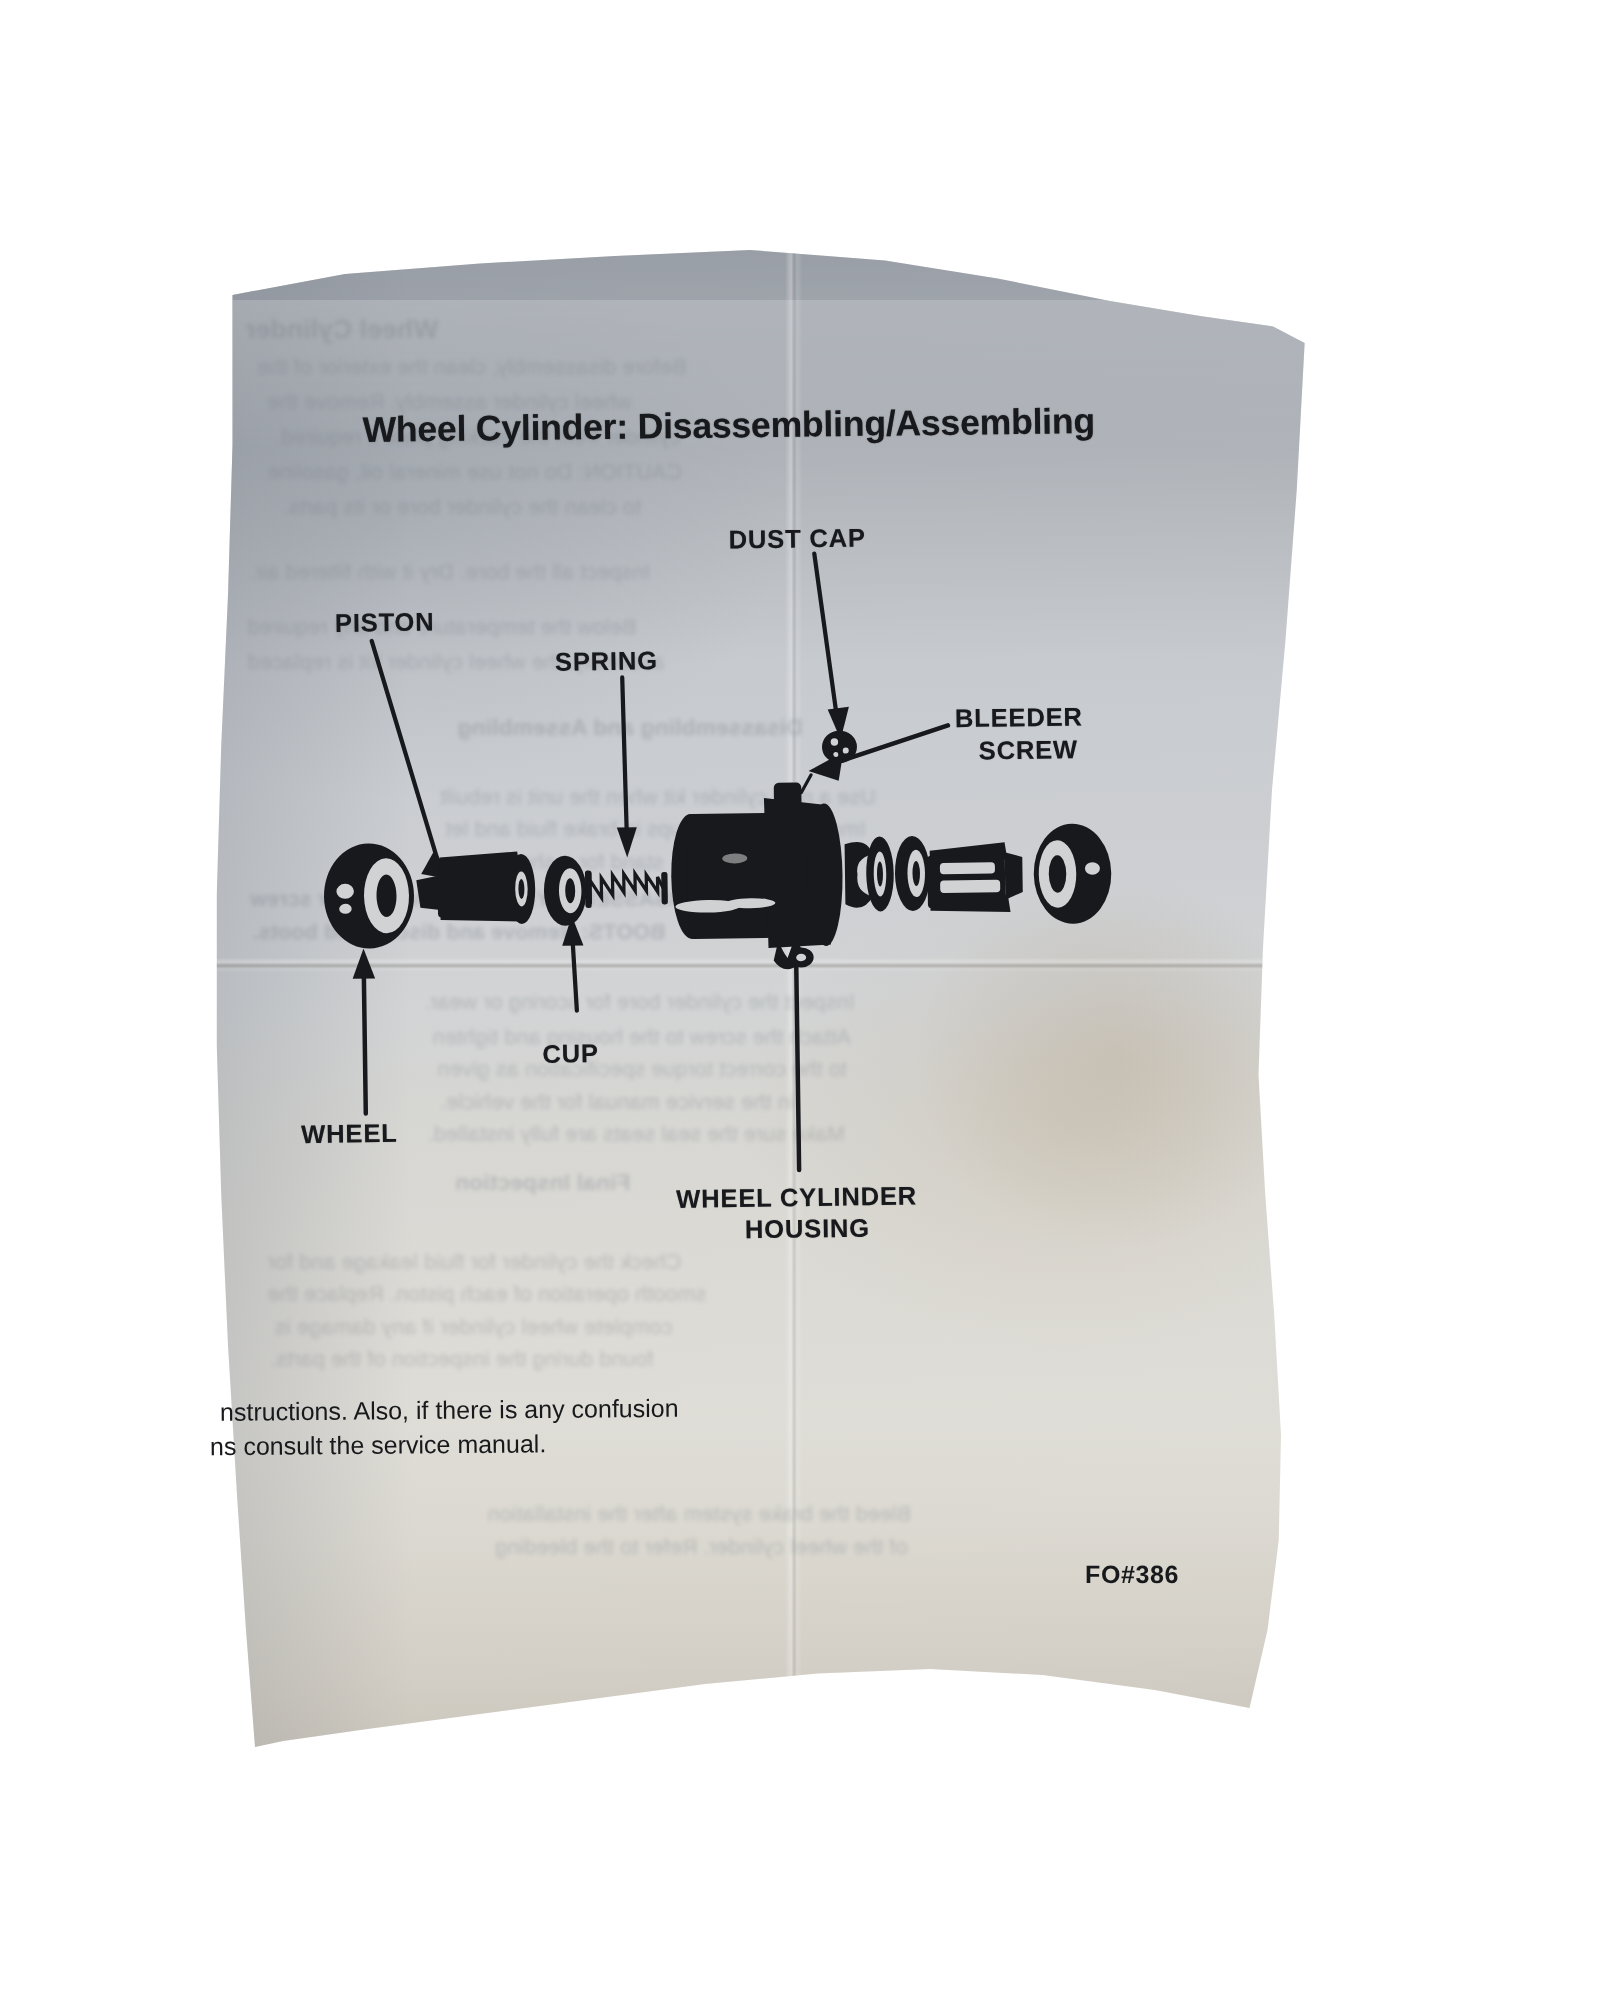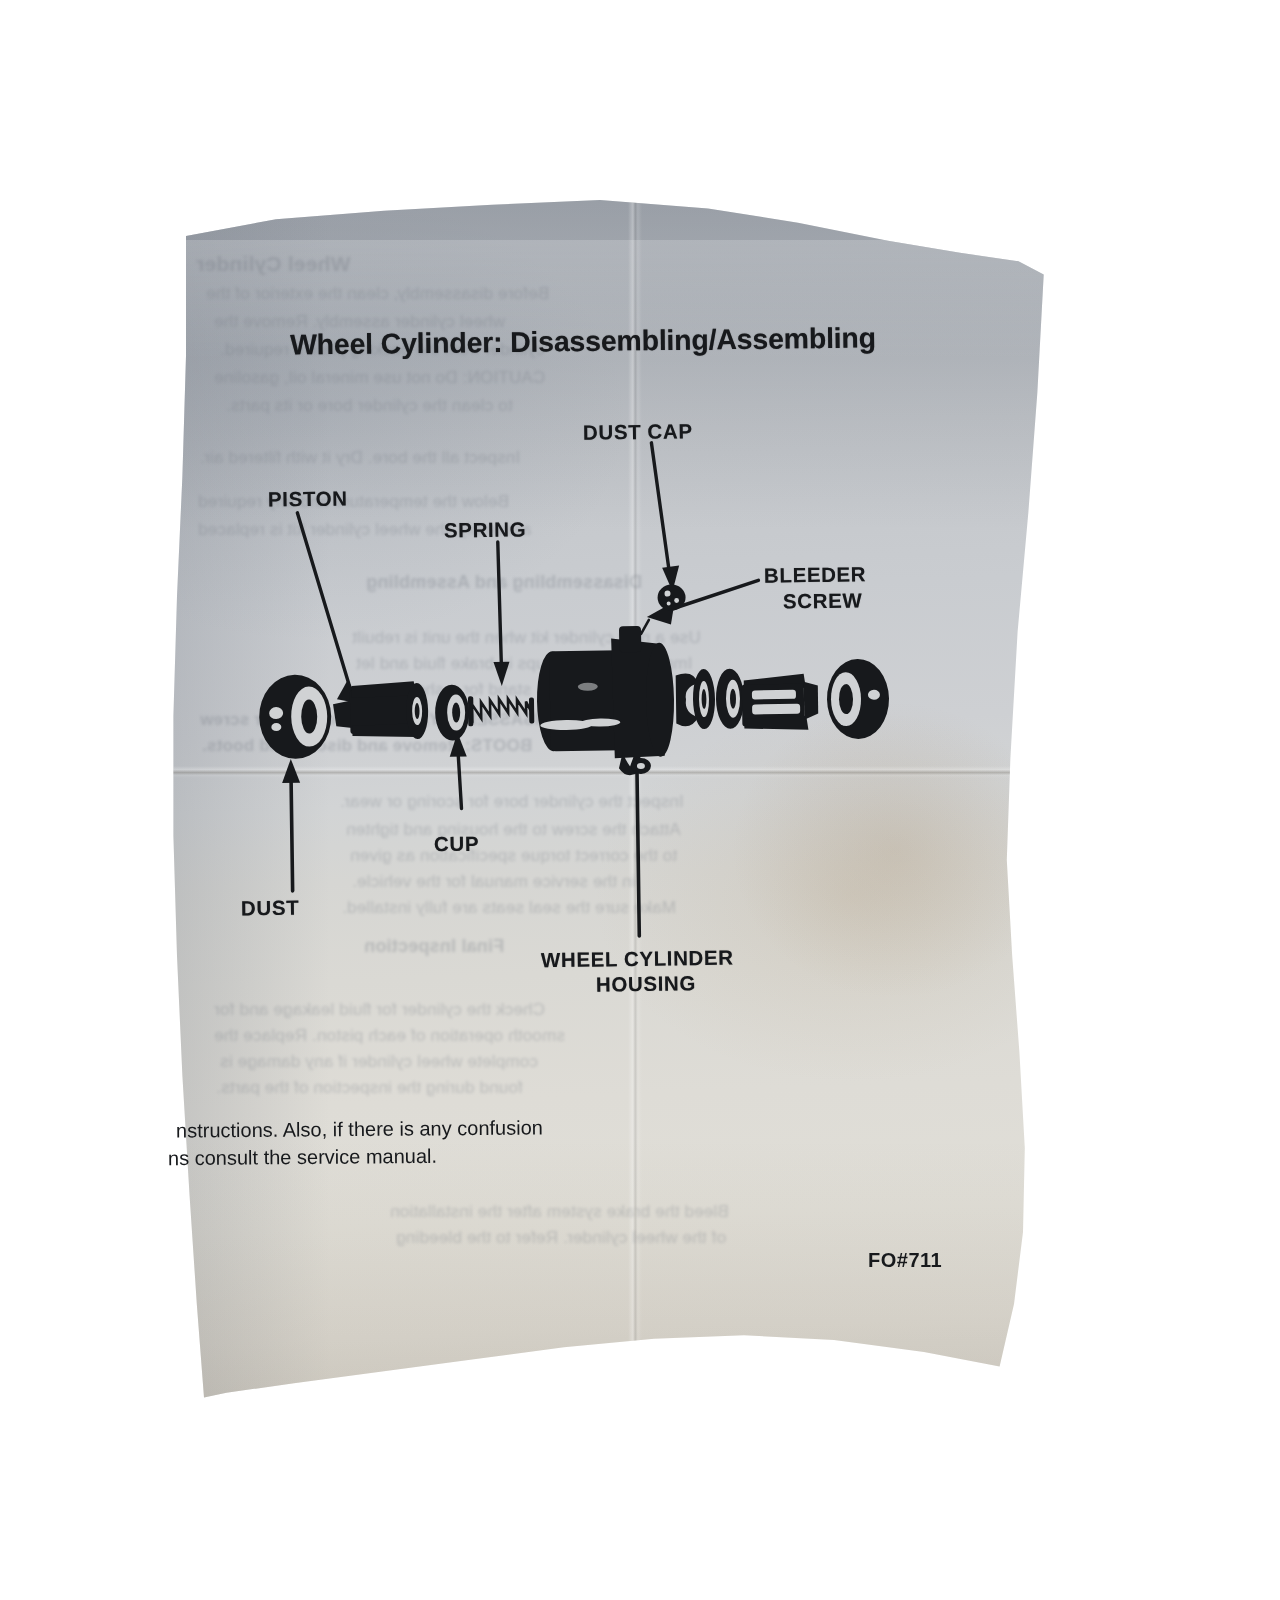--- a/index.html
+++ b/index.html
@@ -262,24 +262,24 @@
 
     <div class="ink part-label" style="left:444px;top:518px;transform:rotate(-0.8deg);">SPRING</div>
 
     <div class="ink part-label" style="left:583px;top:420px;transform:rotate(-0.8deg);">DUST CAP</div>
 
     <div class="ink part-label" style="left:764px;top:563px;transform:rotate(-0.8deg);">BLEEDER</div>
     <div class="ink part-label" style="left:783px;top:589px;transform:rotate(-0.8deg);">SCREW</div>
 
     <div class="ink part-label" style="left:434px;top:832px;transform:rotate(-0.8deg);">CUP</div>
 
-    <div class="ink part-label" style="left:241px;top:896px;transform:rotate(-0.8deg);">DUST</div>
+    <div class="ink part-label" style="left:241px;top:896px;transform:rotate(-0.8deg);">WHEEL</div>
 
     <div class="ink part-label" style="left:541px;top:947px;transform:rotate(-0.8deg);">WHEEL CYLINDER</div>
     <div class="ink part-label" style="left:596px;top:972px;transform:rotate(-0.8deg);">HOUSING</div>
 
     <div class="ink" id="footer-line1">nstructions.  Also, if there is any confusion</div>
     <div class="ink" id="footer-line2">ns consult the service manual.</div>
 
-    <div class="ink" id="doc-code">FO#711</div>
+    <div class="ink" id="doc-code">FO#386</div>
   </div>
 
 </div>
 
 </body></html>

